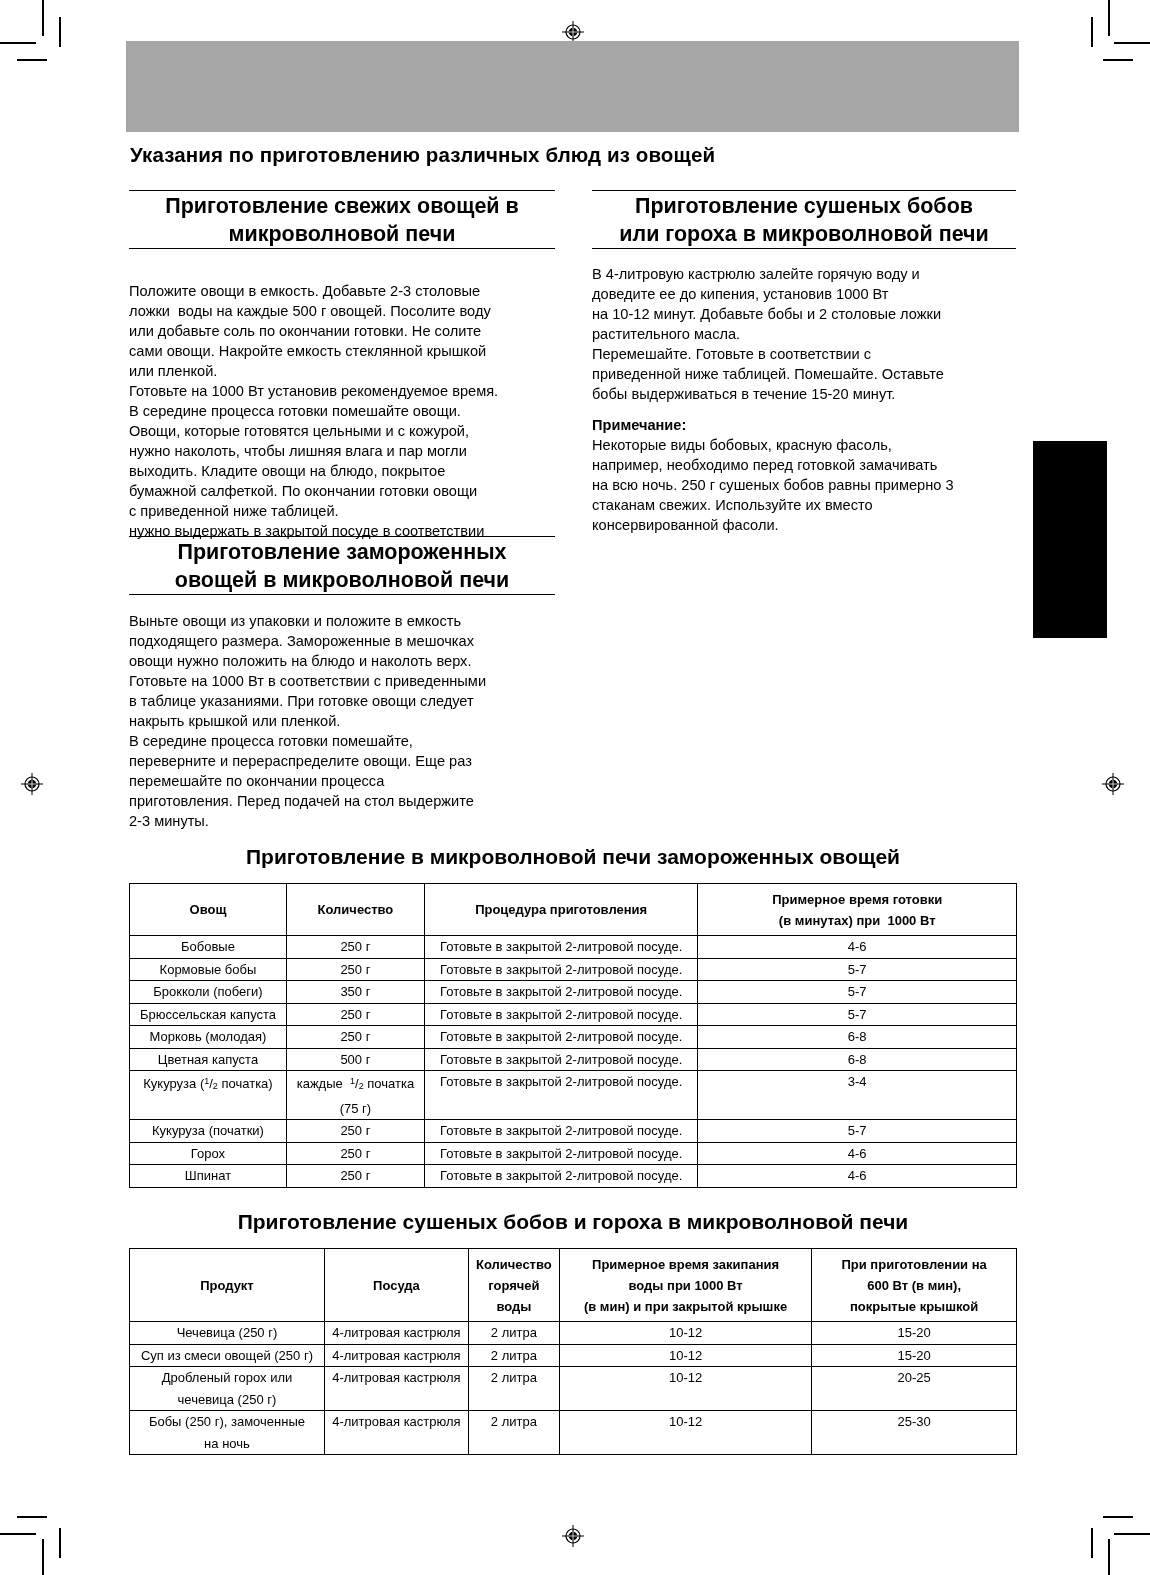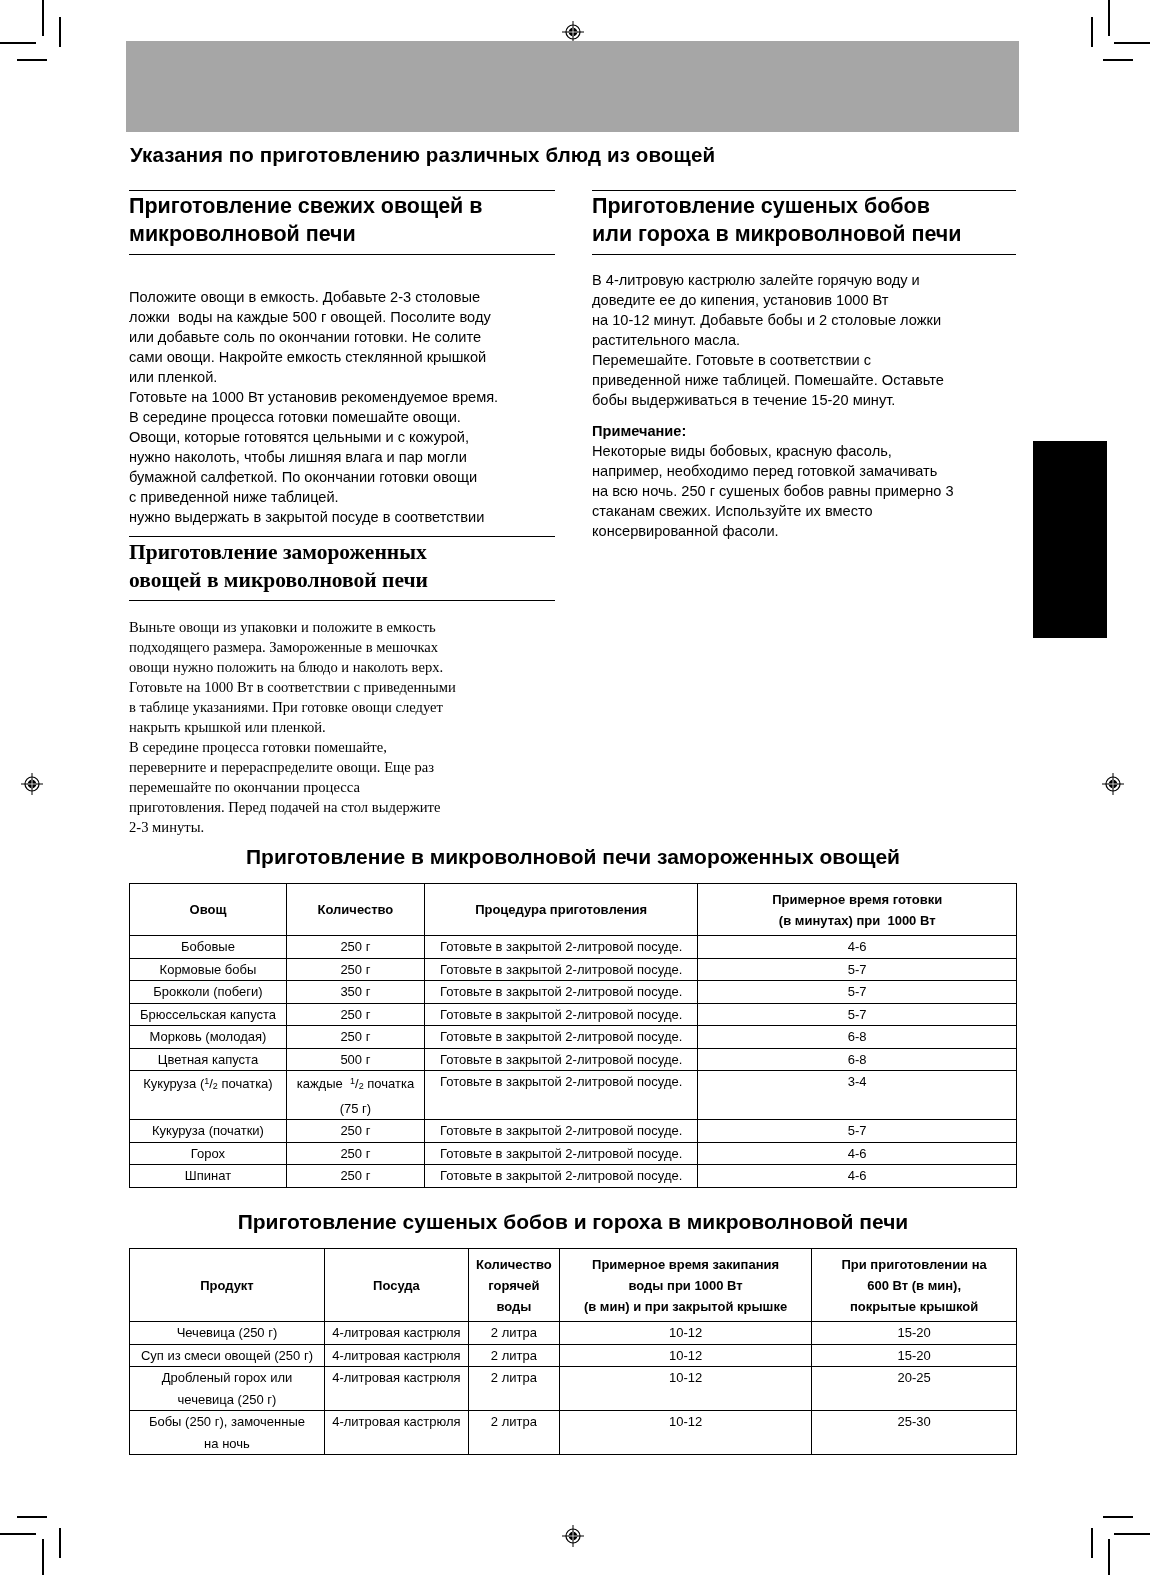--- a/index.html
+++ b/index.html
@@ -9,21 +9,21 @@
   
   .crop { position: absolute; background: #000; }
   .reg { position: absolute; width: 22px; height: 22px; }
 
   .header-bar { position: absolute; left: 126px; top: 41px; width: 893px; height: 91px; background: #a6a6a6; }
   .side-tab { position: absolute; left: 1033px; top: 441px; width: 74px; height: 197px; background: #000; }
 
   .page-title { position: absolute; left: 130px; top: 143px; font-size: 20.5px; font-weight: bold; letter-spacing: 0.1px; }
 
   .section { position: absolute; width: 426px; }
-  .section-head { border-top: 1.5px solid #000; border-bottom: 1.5px solid #000; padding: 1px 0 6px 0; font-size: 21.5px; font-weight: bold; line-height: 28px; }
+  .section-head { border-top: 1.5px solid #000; border-bottom: 1.5px solid #000; padding: 1px 0 0 0; font-size: 21.5px; font-weight: bold; line-height: 28px; text-align: center; }
   .section-body { margin-top: 15px; font-size: 14.6px; line-height: 20px; }
   .note-title { font-weight: bold; margin-top: 11px; }
 
   .table-title { position: absolute; left: 128px; width: 890px; text-align: center; font-size: 21px; font-weight: bold; }
 
   table.t { position: absolute; border-collapse: collapse; font-family: "Liberation Sans", sans-serif; font-size: 13px; transform-origin: left top; }
   table.t th, table.t td { border: 1px solid #000; padding: 0 5px; vertical-align: top; line-height: 21.5px; }
   table.t th { font-weight: bold; vertical-align: middle; text-align: center; line-height: 21px; font-size: 13px; }
   .c { text-align: center; }
   .l { text-align: center; }
@@ -99,27 +99,28 @@
   <div class="section-body" style="margin-top:32px;">
     <div>Положите овощи в емкость. Добавьте 2-3 столовые</div>
     <div style="white-space:pre;">ложки  воды на каждые 500 г овощей. Посолите воду</div>
     <div>или добавьте соль по окончании готовки. Не солите</div>
     <div>сами овощи. Накройте емкость стеклянной крышкой</div>
     <div>или пленкой.</div>
     <div>Готовьте на 1000 Вт установив рекомендуемое время.</div>
     <div>В середине процесса готовки помешайте овощи.</div>
     <div>Овощи, которые готовятся цельными и с кожурой,</div>
     <div>нужно наколоть, чтобы лишняя влага и пар могли</div>
+    <div>выходить. Кладите овощи на блюдо, покрытое</div>
     <div>бумажной салфеткой. По окончании готовки овощи</div>
     <div>с приведенной ниже таблицей.</div>
     <div>нужно выдержать в закрытой посуде в соответствии</div>
   </div>
 </div>
 
-<div class="section" style="left:129px;top:536px;font-family:Liberation Serif, serif;">
+<div class="section" style="left:129px;top:536px;">
   <h2 class="section-head">
     <span>Приготовление замороженных</span><br>
     <span>овощей в микроволновой печи</span>
   </h2>
   <div class="section-body" style="margin-top:16px;">
     <div>Выньте овощи из упаковки и положите в емкость</div>
     <div>подходящего размера. Замороженные в мешочках</div>
     <div>овощи нужно положить на блюдо и наколоть верх.</div>
     <div>Готовьте на 1000 Вт в соответствии с приведенными</div>
     <div>в таблице указаниями. При готовке овощи следует</div>

